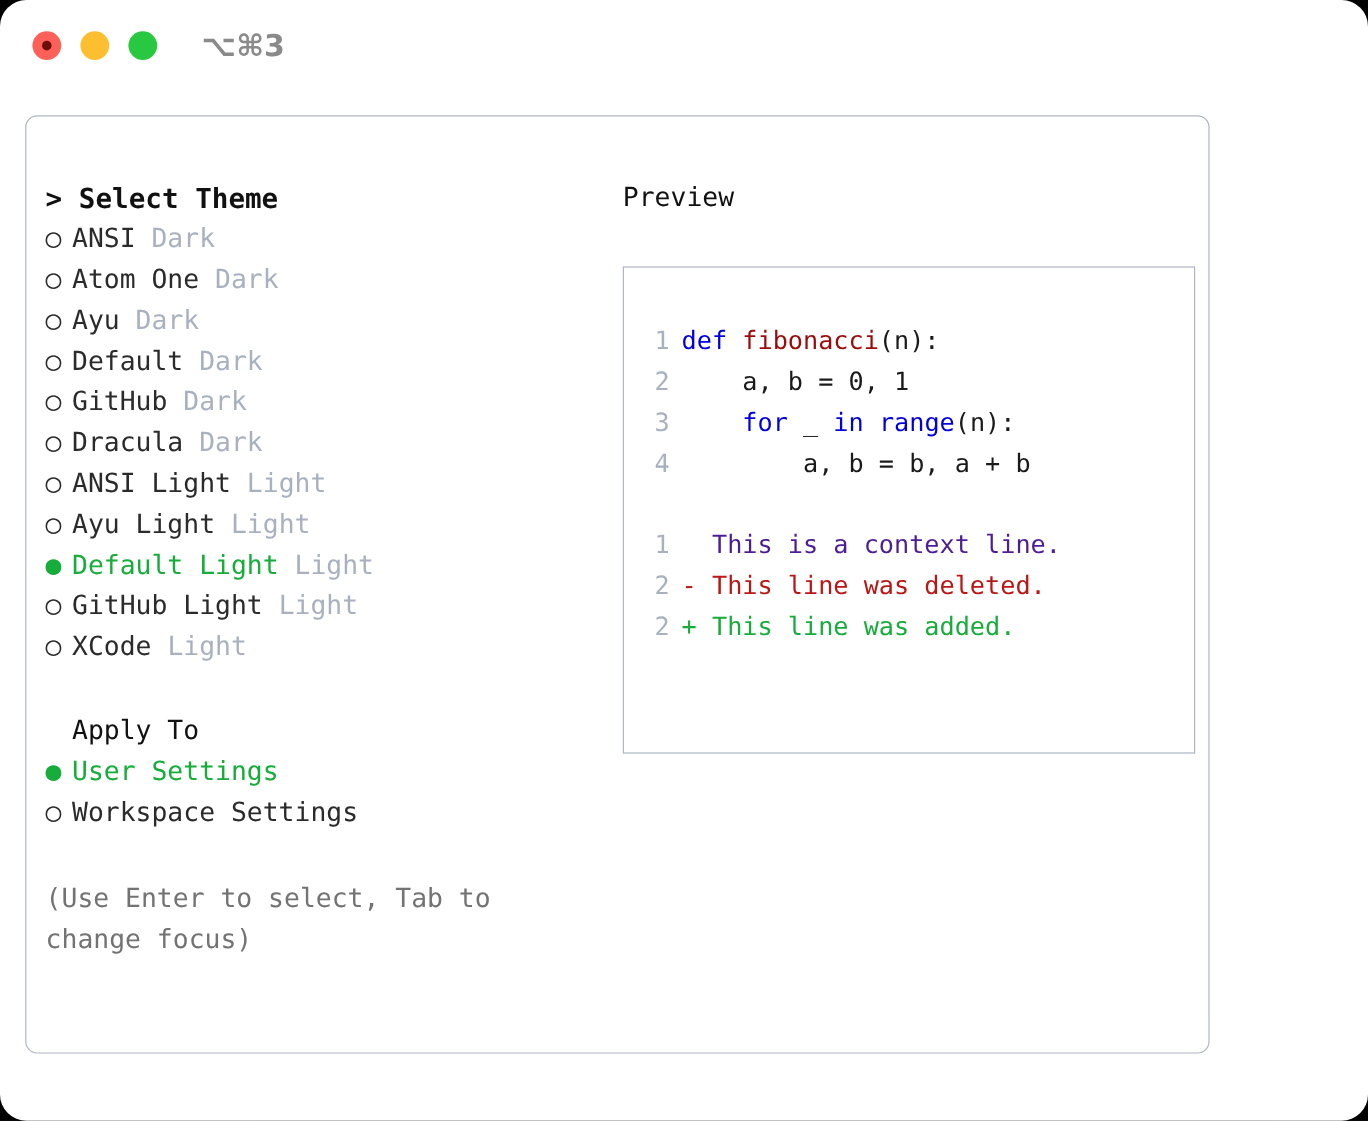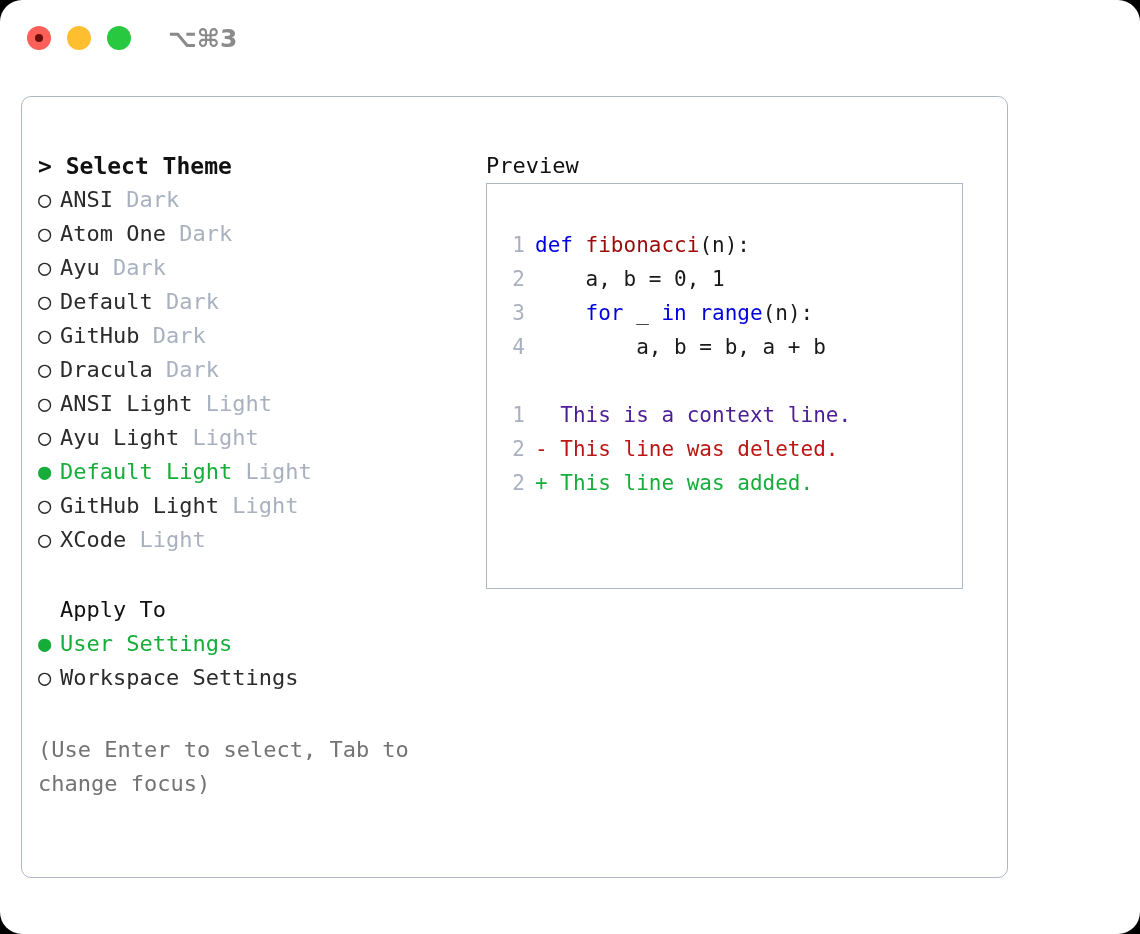--- a/index.html
+++ b/index.html
@@ -131,32 +131,33 @@
     margin-top: 38px;
     font-size: 22px;
     line-height: 34px;
     color: #737373;
     width: 400px;
   }
 
   
   #preview-column {
     position: absolute;
-    left: 464px;
+    left: 497px;
     top: 52px;
     width: 495px;
   }
   #preview-title {
     font-size: 22px;
     color: #111111;
     height: 34px;
     line-height: 34px;
     white-space: pre;
   }
   #preview-box {
+    margin-top: 39px;
     box-sizing: border-box;
     width: 477px;
     height: 406px;
     border: 1.5px solid #aeb6c4;
     background: #ffffff;
     padding: 44px 0 0 14px;
   }
   .code-line {
     font-size: 21px;
     line-height: 34px;

